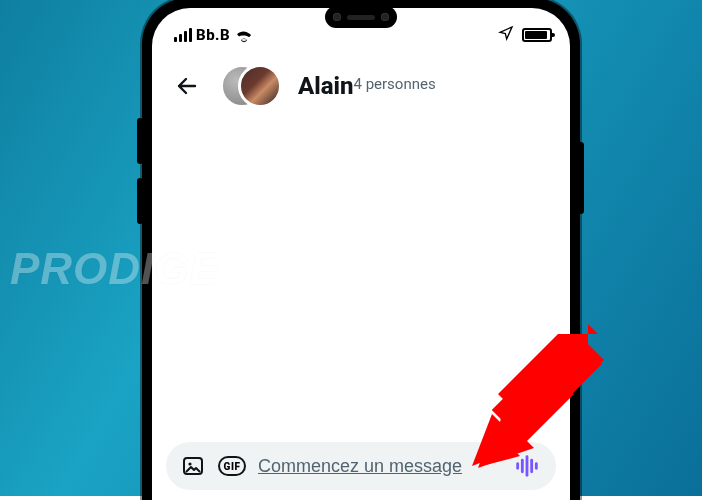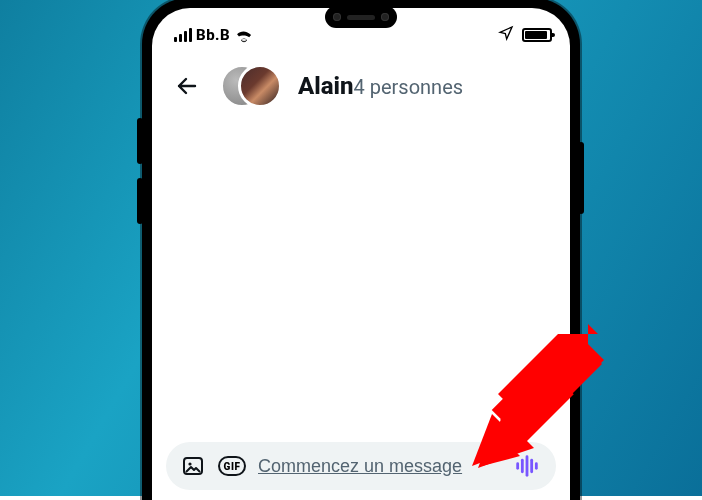--- a/index.html
+++ b/index.html
@@ -65,21 +65,21 @@
     padding: 14px 18px 8px 18px;
   }
   .back-btn { width:34px; height:34px; display:flex; align-items:center; justify-content:center; border-radius:50%; cursor:pointer; }
   .back-btn svg { display:block; }
   .avatars { position:relative; width:62px; height:48px; }
   .avatars .av { position:absolute; width:44px; height:44px; border-radius:50%; border:3px solid #fff; }
   .avatars .av1 { left:0; top:2px; background: radial-gradient(circle at 35% 35%, #bbb, #7d7d7d); }
   .avatars .av2 { left:18px; top:2px; background: linear-gradient(135deg,#4a2c2c,#6b3a2e 40%,#c98b66 60%,#2b1b1b); }
   .title-block { display:flex; flex-direction:row; }
   .chat-title { font-size:24px; font-weight:800; color:#0f1419; line-height:1.1; }
-  .chat-sub { font-size:20px; color:#536471; margin-top:2px; }
+  .chat-sub { font-size:15px; color:#536471; margin-top:2px; }
 
   .chat-body { flex:1; }
 
   .composer-wrap { padding: 10px 14px 18px 14px; }
   .composer {
     background:#eff3f4; border-radius:26px; height:48px;
     display:flex; align-items:center; gap:12px; padding:0 12px 0 14px;
   }
   .cmp-icon { width:26px; height:26px; display:flex; align-items:center; justify-content:center; color:#0f1419; }
   .cmp-icon svg { display:block; }
@@ -190,20 +190,21 @@
               </g>
             </svg>
           </span>
         </div>
       </div>
 
     </div>
   </div>
 
   <div class="watermark">
+    <div class="l1">PRODIGE</div>
   </div>
 
   <div class="arrow">
     <svg width="140" height="140" viewBox="0 0 140 140">
       <g fill="#ff0000">
         <polygon points="30,110 70,70 58,58 18,98"></polygon>
         <polygon points="10,130 48,116 24,92"></polygon>
         <polygon points="118,8 94,8 48,54 72,78 118,32"></polygon>
         <polygon points="118,8 118,32 94,8"></polygon>
         <rect x="52" y="34" width="34" height="70" transform="rotate(45 69 69)"></rect>

